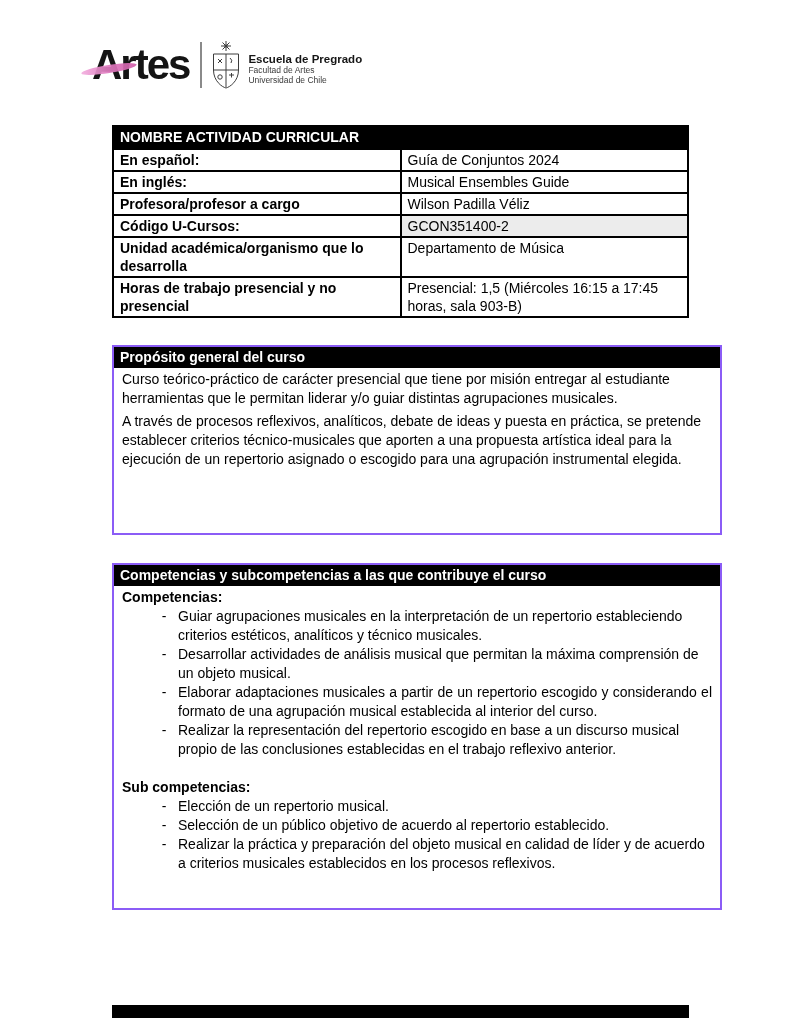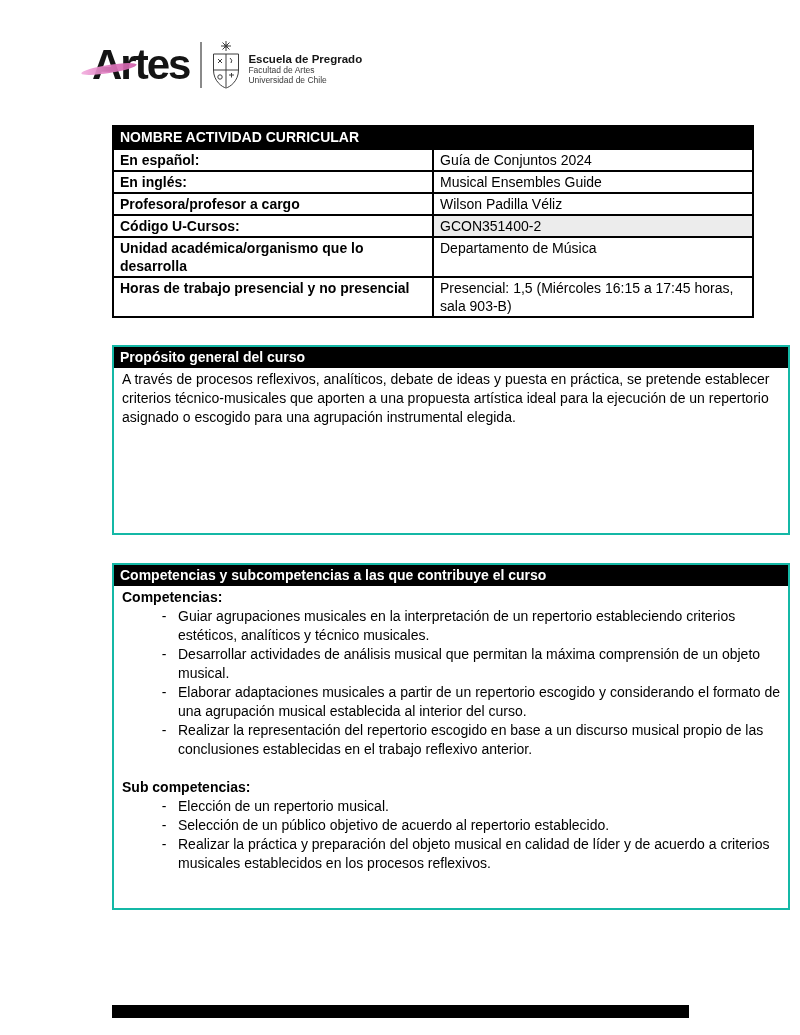--- a/index.html
+++ b/index.html
@@ -13,32 +13,32 @@
   .swoosh { position:absolute; left:-11px; top:21px; width:56px; height:8px;
             background:linear-gradient(90deg,#f2aede 0%,#e07cc0 45%,#cf5ca8 100%);
             border-radius:50%; transform:rotate(-9deg); z-index:2; opacity:.92; }
   .sep { width:2px; height:46px; background:#8a8a8a; margin:0 9px 0 11px; }
   .shield-box { width:30px; height:50px; }
   .org { margin-left:7px; line-height:1.15; }
   .org-school { font-size:11.5px; font-weight:700; color:#161616;margin-top:9px; }
   .org-fac, .org-univ { font-size:8.5px; color:#3a3a3a; }
 
   
-  .ctable { position:absolute; left:112px; top:125px; width:642px; border-collapse:collapse; table-layout:fixed; }
+  .ctable { position:absolute; left:112px; top:125px; width:577px; border-collapse:collapse; table-layout:fixed; }
   .ctable th, .ctable td { border:2px solid #000; padding:1px 6px; vertical-align:top;
                            font-size:14px; line-height:18px; text-align:left; overflow:hidden; }
   .ctable th { background:#000; color:#fff; font-weight:700; height:19px; }
   .ctable .lbl { width:279px; font-weight:700; }
   .ctable .val { font-weight:400; }
   .ctable .row-s td { height:16px; }
   .ctable .row-d td { height:35px; }
   .cell-gray { background:#ececec; }
 
   
-  .box { position:absolute; left:112px; width:678px; border:2px solid #14b8a6; box-sizing:border-box; }
+  .box { position:absolute; left:112px; width:610px; border:2px solid #8b5cf6; box-sizing:border-box; }
   .box-header { background:#000; color:#fff; font-weight:700; font-size:14px; line-height:21px; height:21px; padding:0 6px; }
   .box-body { padding:2px 8px 0 8px; font-size:14px; line-height:19px; }
   .box-proposito { top:345px; height:190px; }
   .box-competencias { top:563px; height:347px; }
   .para { margin:0; }
   .para + .para { margin-top:4px; }
 
   .bold-line { font-weight:700; }
   .dash-item { display:flex; }
   .dash-item .marker { flex:none; width:12px; margin-left:36px; text-align:center; }
@@ -113,20 +113,21 @@
     <tr class="row-d">
       <td class="lbl">Horas de trabajo presencial y no presencial</td>
       <td class="val">Presencial: 1,5 (Miércoles 16:15 a 17:45 horas, sala 903-B)</td>
     </tr>
   </tbody>
     </table>
 
   <div class="box box-proposito">
     <div class="box-header">Propósito general del curso</div>
     <div class="box-body">
+      <p class="para">Curso teórico-práctico de carácter presencial que tiene por misión entregar al estudiante herramientas que le permitan liderar y/o guiar distintas agrupaciones musicales.</p>
       <p class="para">A través de procesos reflexivos, analíticos, debate de ideas y puesta en práctica, se pretende establecer criterios técnico-musicales que aporten a una propuesta artística ideal para la ejecución de un repertorio asignado o escogido para una agrupación instrumental elegida.</p>
     </div>
   </div>
 
   <div class="box box-competencias">
     <div class="box-header">Competencias y subcompetencias a las que contribuye el curso</div>
     <div class="box-body">
       <div class="bold-line">Competencias:</div>
 
       <div class="dash-item">

